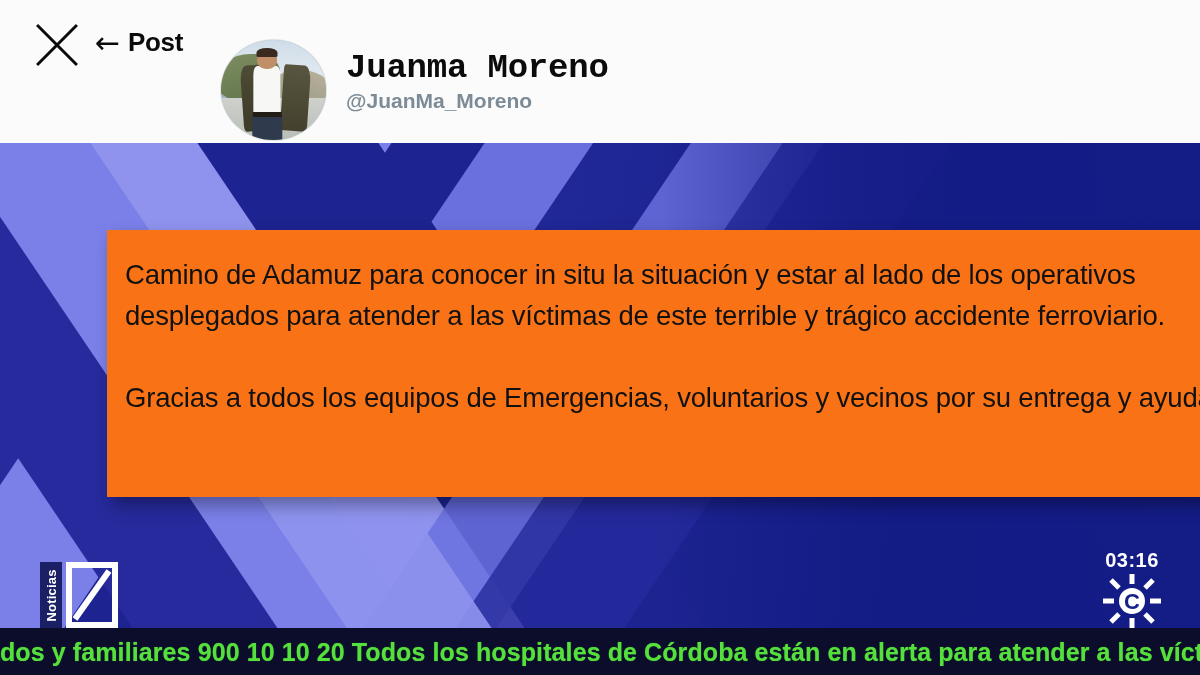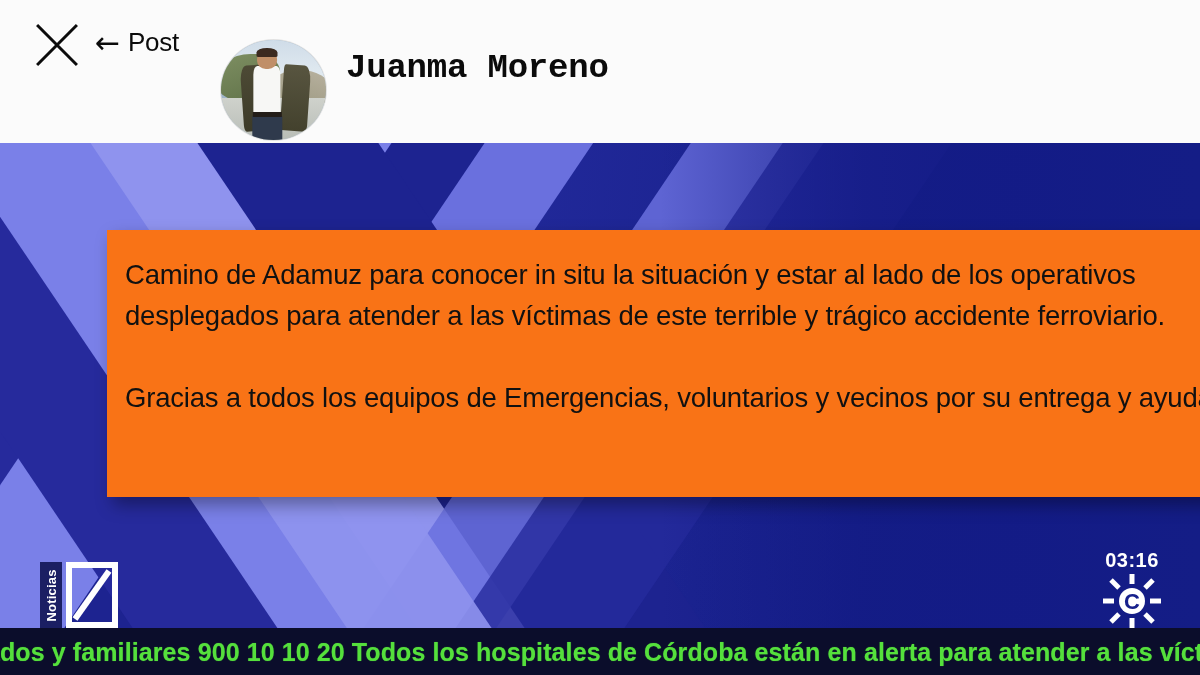--- a/index.html
+++ b/index.html
@@ -28,21 +28,21 @@
   #x-logo svg { width:100%; height:100%; display:block; }
 
   #back-arrow {
     position:absolute; left:95px; top:28px;
     font-size:30px; line-height:30px; color:#0b0b0b;
     font-weight:400;
     font-family:"DejaVu Sans", sans-serif;
   }
   #post-label {
     position:absolute; left:128px; top:26px;
-    font-size:26px; line-height:32px; font-weight:normal;
+    font-size:26px; line-height:32px; font-weight:bold;
     color:#0b0b0b; letter-spacing:-0.3px;
   }
 
   #avatar-wrap {
     position:absolute; left:221px; top:40px;
     width:105px; height:100px;
   }
   #avatar {
     width:100%; height:100%;
     border-radius:50%;
@@ -222,20 +222,21 @@
         <div class="av-jacketR"></div>
         <div class="av-shirt"></div>
         <div class="av-pants"></div>
         <div class="av-belt"></div>
         <div class="av-head"></div>
         <div class="av-hair"></div>
       </div>
     </div>
 
     <div id="display-name">Juanma Moreno</div>
+    <div id="handle">@JuanMa_Moreno</div>
   </div>
 
   <div id="backdrop">
     <div id="bd-base"></div>
 
     <div class="band lt2" style="left:-120px; top:-160px; width:150px; height:900px; transform:rotate(34deg);"></div>
     <div class="band dk" style="left:-40px; top:-200px; width:130px; height:980px; transform:rotate(34deg);"></div>
     <div class="band" style="left:60px; top:-220px; width:175px; height:1000px; transform:rotate(34deg);"></div>
     <div class="band dk2" style="left:215px; top:-240px; width:120px; height:1040px; transform:rotate(34deg);"></div>
     <div class="band lt3" style="left:305px; top:-240px; width:90px; height:1040px; transform:rotate(34deg);"></div>

